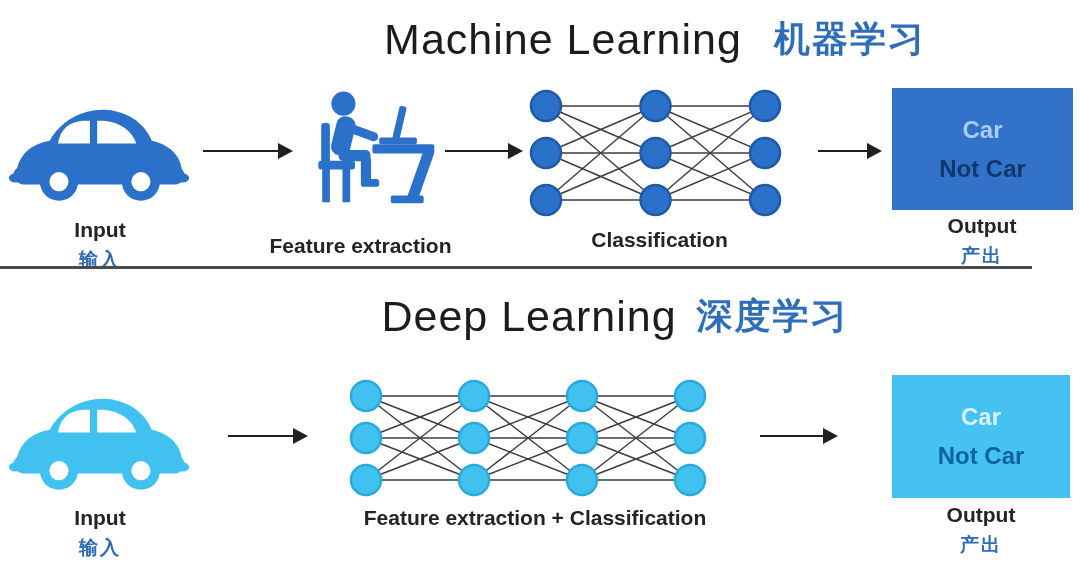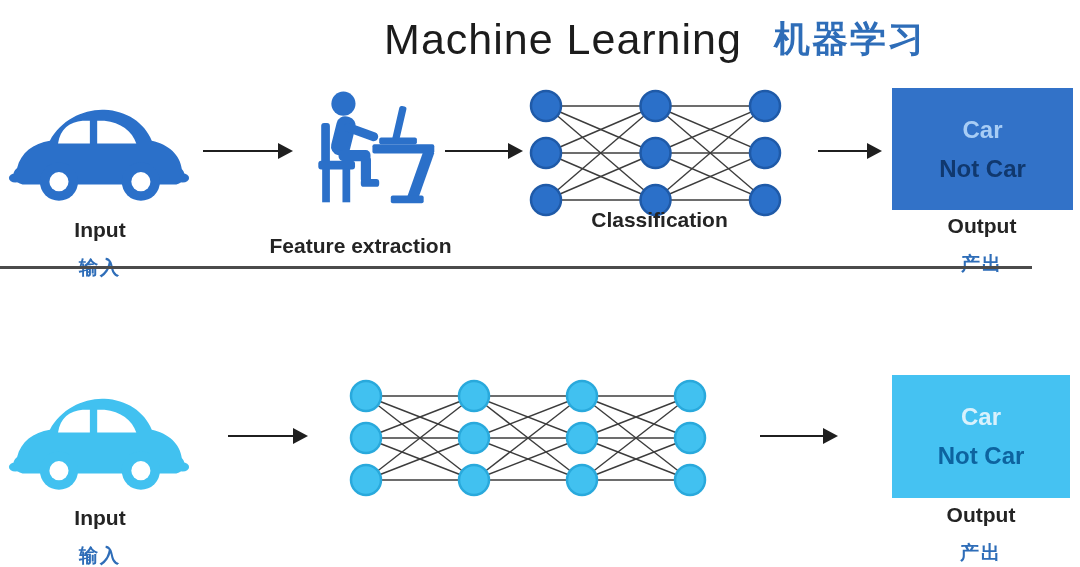--- a/index.html
+++ b/index.html
@@ -9,21 +9,21 @@
   }
   
   .title-row{position:absolute;display:flex;justify-content:center;align-items:flex-end;gap:20px;}
   .title-en{font-size:43px;font-weight:500;color:#1c1c1c;letter-spacing:1px;line-height:1;}
   .title-zh{font-size:36px;font-weight:700;color:var(--zh-text);line-height:1;padding-bottom:4px;letter-spacing:2px;}
   #ml-title{left:230px;right:0;top:18px;gap:32px;}
   #dl-title{left:150px;right:0;top:295px;}
   
   .step-label{position:absolute;text-align:center;}
   .label-en{font-size:21px;font-weight:700;color:#242424;line-height:1.15;}
-  .label-zh{font-size:19px;font-weight:700;color:var(--zh-text);line-height:1.2;margin-top:16px;letter-spacing:2px;font-family:Liberation Mono, monospace;}
+  .label-zh{font-size:19px;font-weight:700;color:var(--zh-text);line-height:1.2;margin-top:7px;letter-spacing:2px;}
   
   .arrow{position:absolute;height:16px;display:flex;align-items:center;}
   .arrow .shaft{flex:1;height:2.4px;background:var(--arrow);}
   .arrow .head{width:0;height:0;border-left:15px solid var(--arrow);
     border-top:8px solid transparent;border-bottom:8px solid transparent;}
   
   .abs{position:absolute;}
   .output-box{position:absolute;display:flex;flex-direction:column;justify-content:center;
     align-items:center;gap:15px;text-align:left;}
   .output-box .line{font-size:24px;font-weight:600;line-height:1;}
@@ -127,30 +127,34 @@
     <div class="line notcar">Not Car</div>
   </div>
 
   <div class="step-label" style="left:10px;top:218px;width:180px;">
     <div class="label-en">Input</div>
     <div class="label-zh">输入</div>
   </div>
   <div class="step-label" style="left:253px;top:234px;width:215px;">
     <div class="label-en">Feature extraction</div>
   </div>
-  <div class="step-label" style="left:552px;top:208px;width:215px;">
+  <div class="step-label" style="left:552px;top:228px;width:215px;">
     <div class="label-en">Classification</div>
   </div>
   <div class="step-label" style="left:890px;top:214px;width:184px;">
     <div class="label-en">Output</div>
     <div class="label-zh">产出</div>
   </div>
 
   <div class="divider"></div>
 
+  <div class="title-row" id="dl-title">
+    <span class="title-en">Deep Learning</span>
+    <span class="title-zh">深度学习</span>
+  </div>
 
   <svg class="abs" style="left:8px;top:383px;" width="182" height="118" viewBox="0 0 200 125">
     <ellipse cx="8" cy="90" rx="7" ry="5" fill="var(--dl-primary)"></ellipse>
     <ellipse cx="192" cy="90" rx="7" ry="5" fill="var(--dl-primary)"></ellipse>
     <path d="M16,97 C5,95 3,84 10,79 C14,62 28,52 46,49 C58,26 84,14 106,15 C130,16 150,29 158,49 C177,53 189,65 191,80 C197,86 194,95 185,97 Z" fill="var(--dl-primary)"></path>
     <path d="M55,52 C57,36 68,28 82,27 L90,27 L90,52 Z" fill="#fff"></path>
     <path d="M98,27 L106,27 C124,29 136,38 141,52 L98,52 Z" fill="#fff"></path>
     <circle cx="56" cy="94" r="21" fill="var(--dl-primary)"></circle>
     <circle cx="56" cy="94" r="10.5" fill="#fff"></circle>
     <circle cx="146" cy="94" r="21" fill="var(--dl-primary)"></circle>
@@ -212,19 +216,20 @@
   <div class="output-box" id="dl-box">
     <div class="line car">Car</div>
     <div class="line notcar">Not Car</div>
   </div>
 
   <div class="step-label" style="left:10px;top:506px;width:180px;">
     <div class="label-en">Input</div>
     <div class="label-zh">输入</div>
   </div>
   <div class="step-label" style="left:325px;top:506px;width:420px;">
+    <div class="label-en">Feature extraction + Classification</div>
   </div>
   <div class="step-label" style="left:890px;top:503px;width:182px;">
     <div class="label-en">Output</div>
     <div class="label-zh">产出</div>
   </div>
 
 </div>
 
 </body></html>

